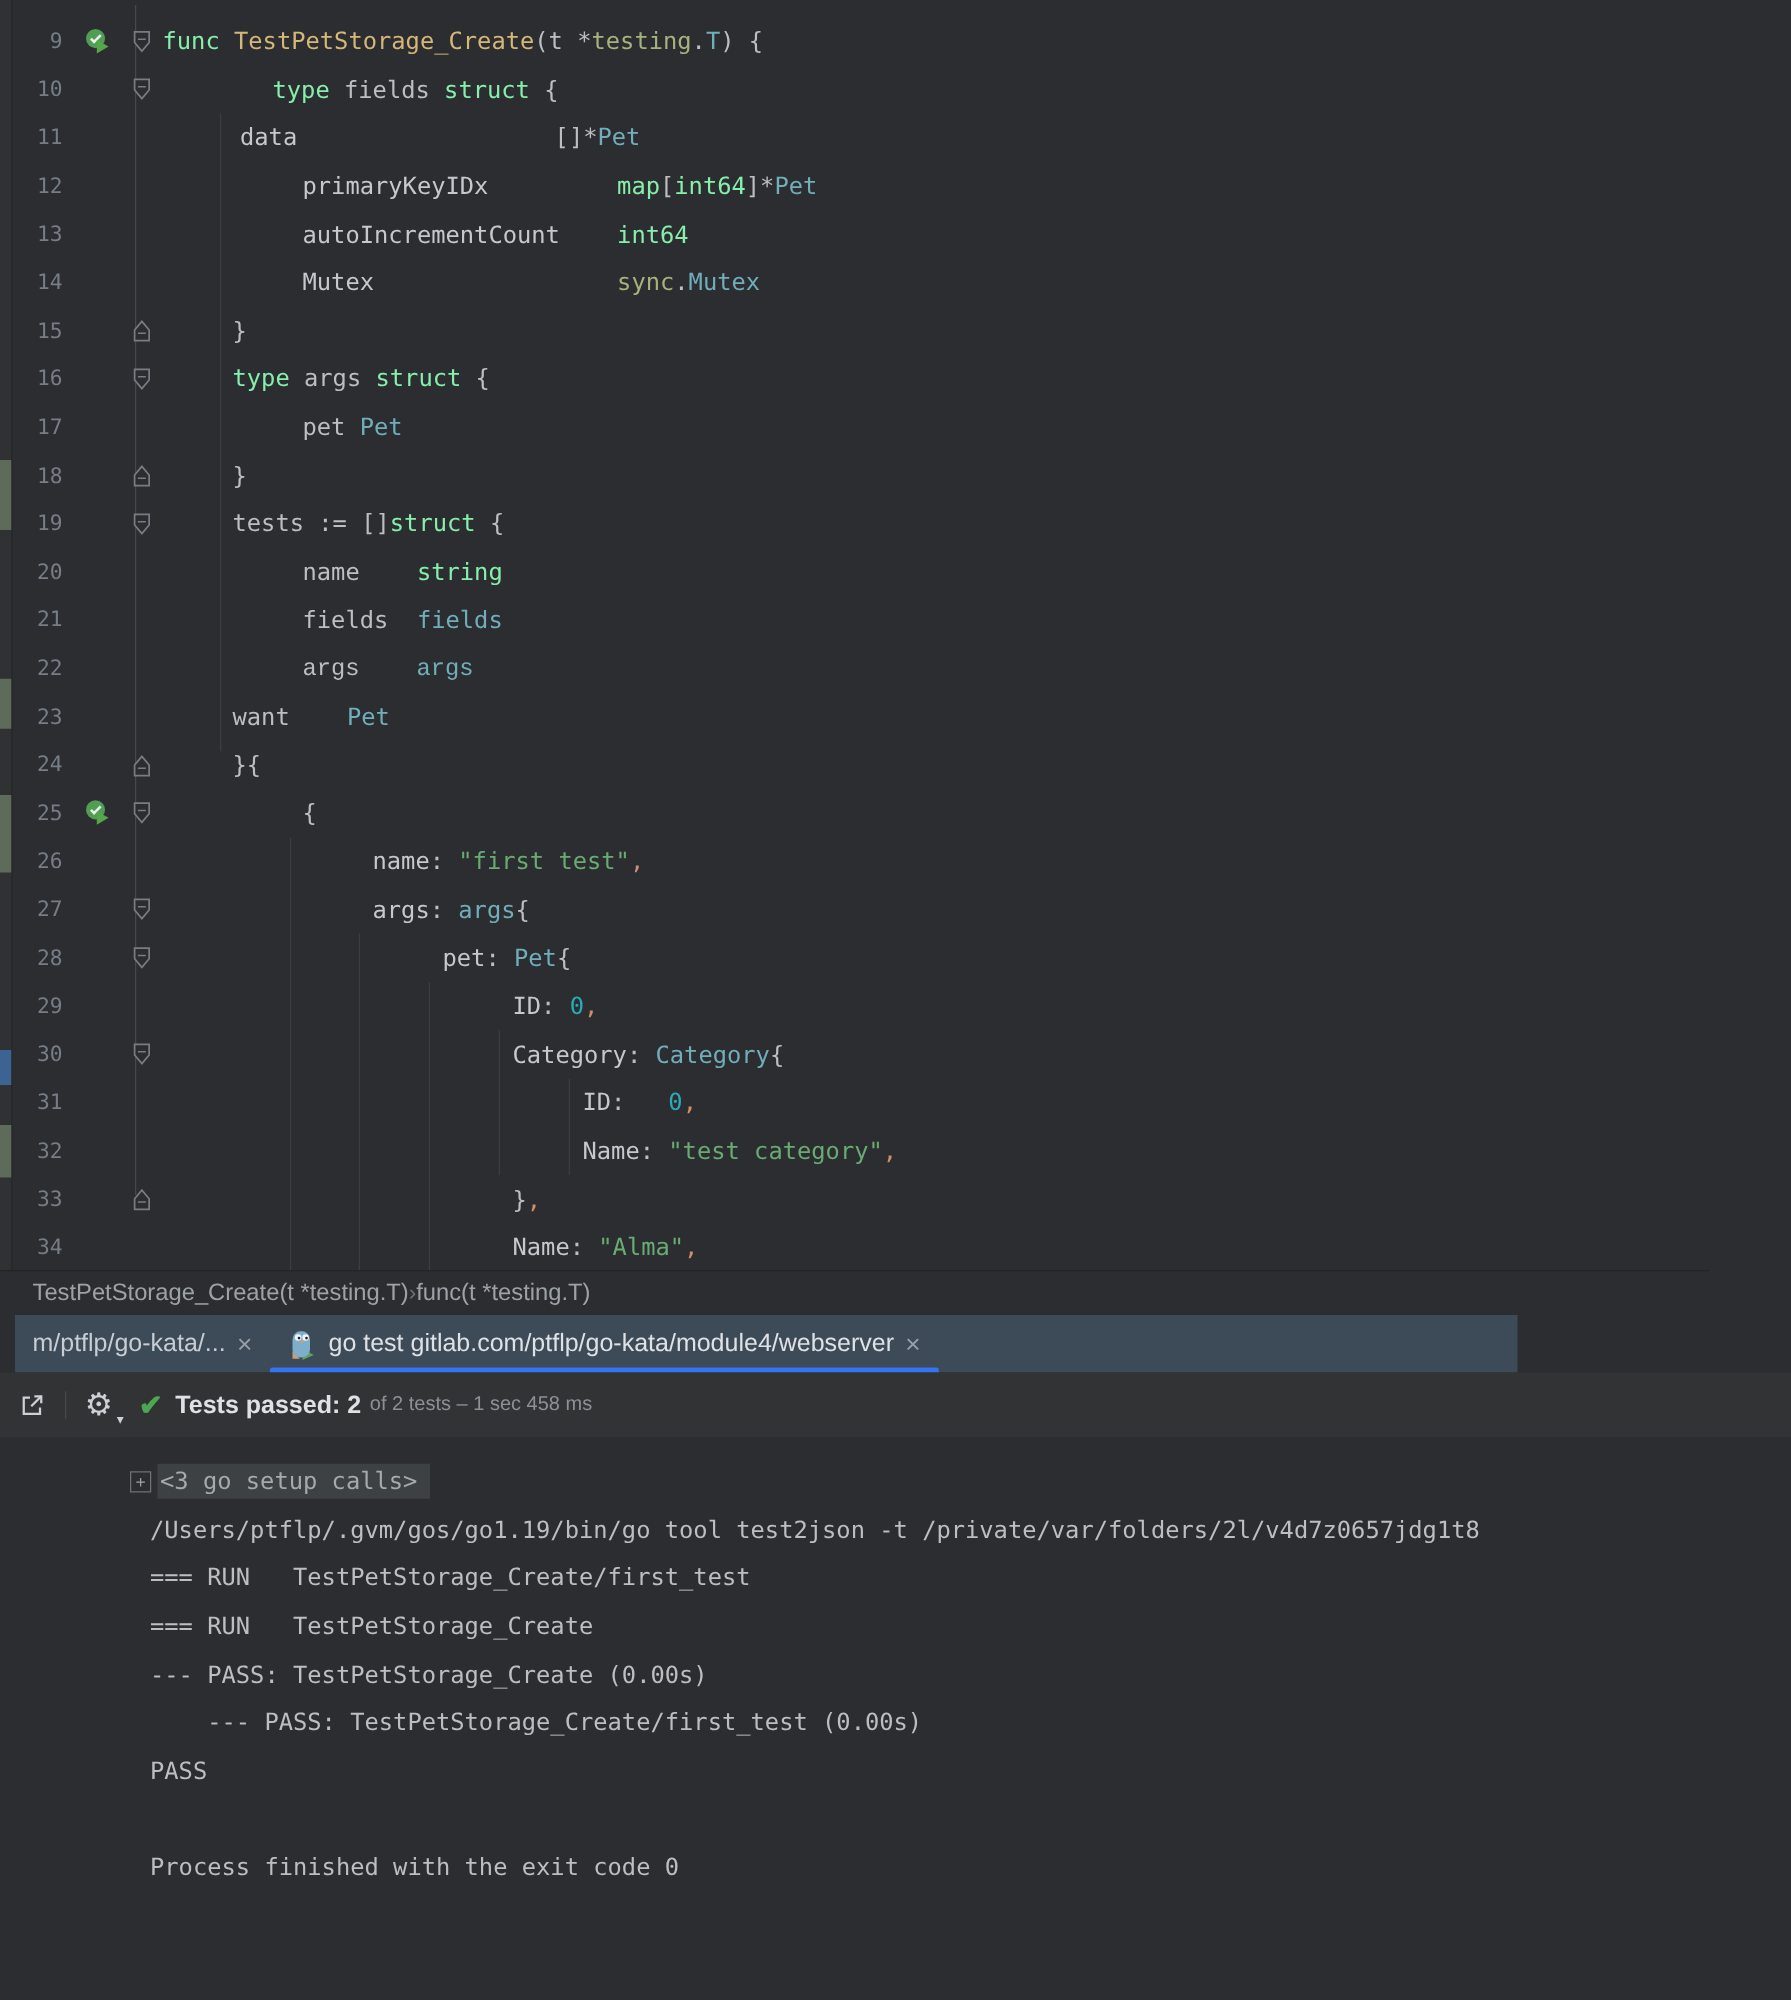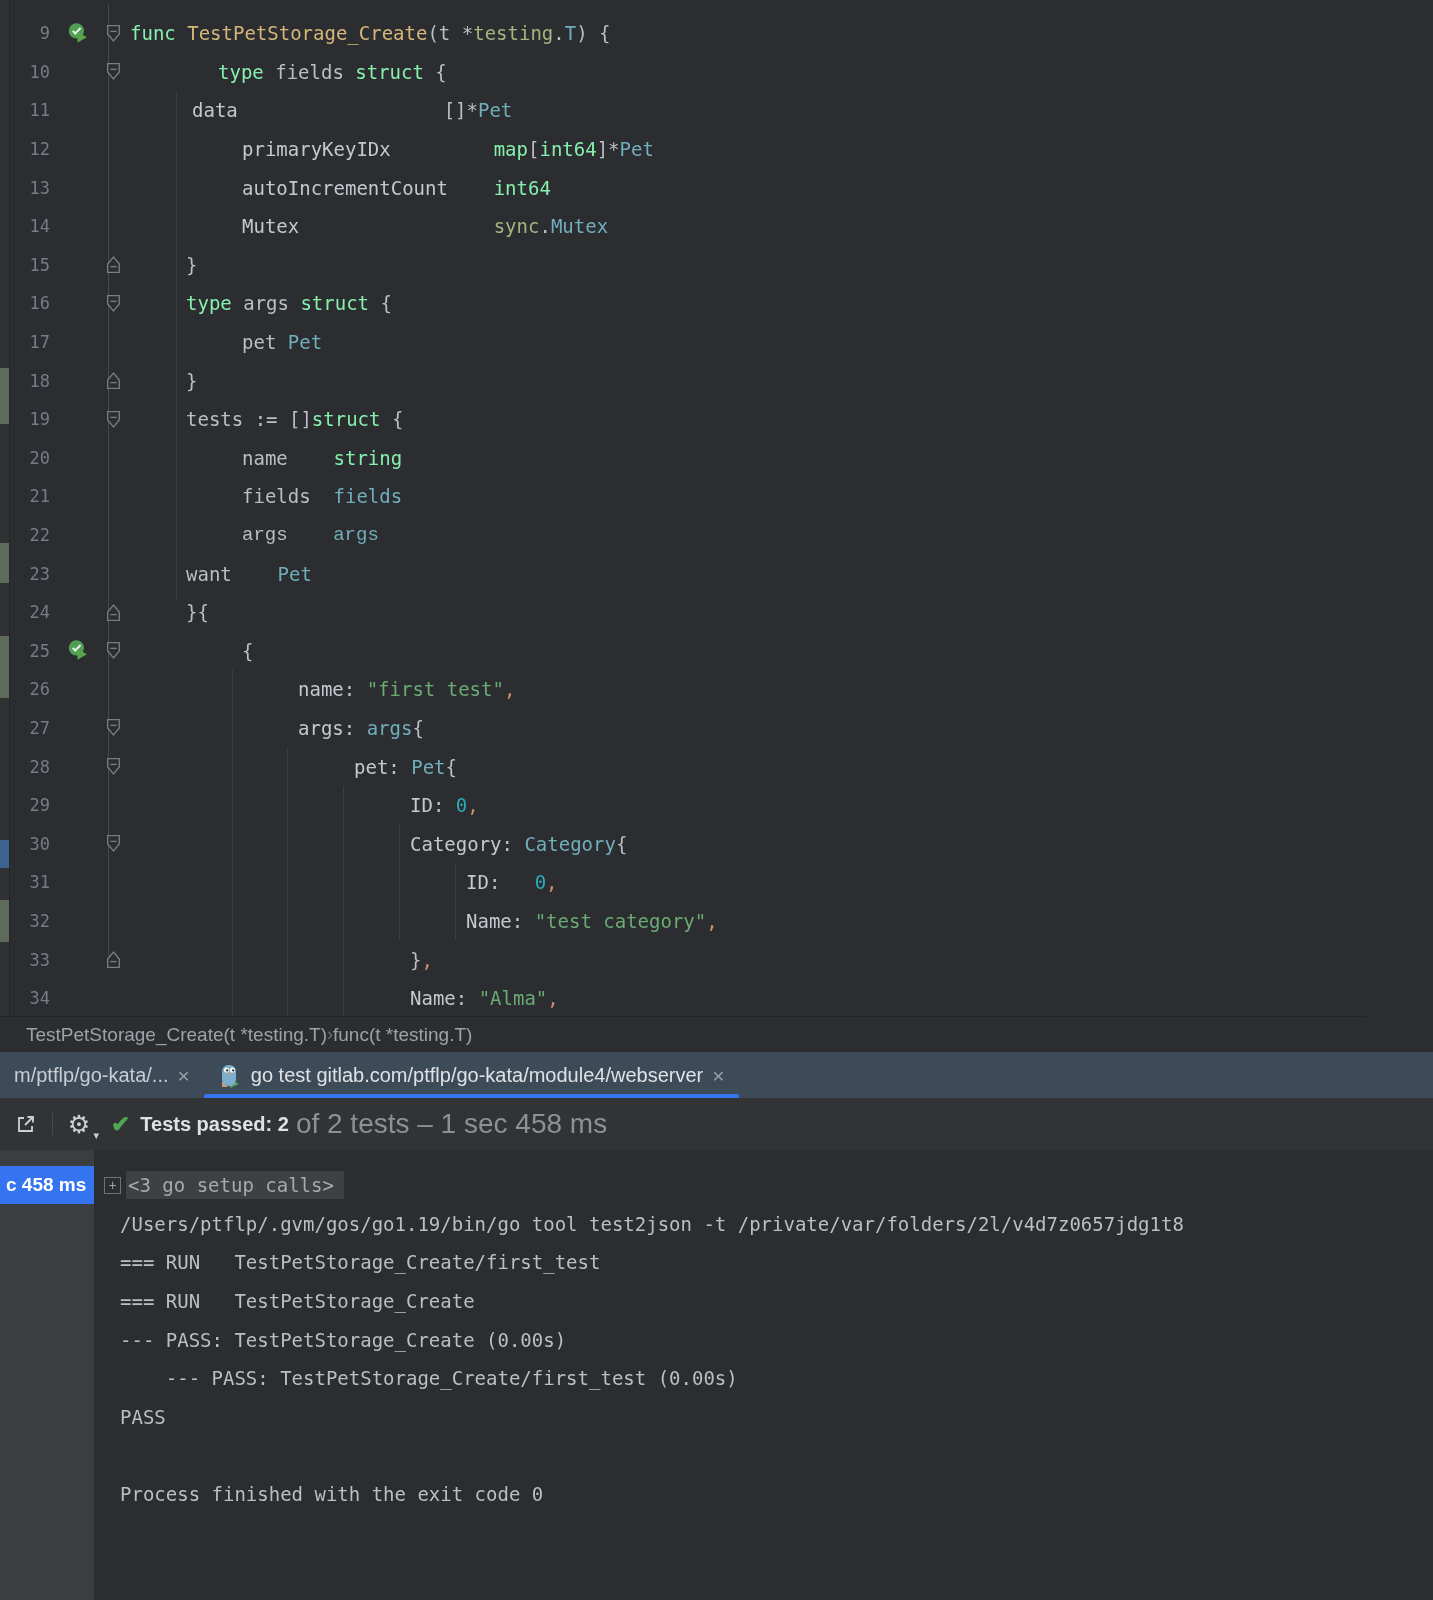--- a/index.html
+++ b/index.html
@@ -19,36 +19,36 @@
   .lfold{width:34px;flex:none;display:flex;align-items:center;justify-content:center;position:relative;z-index:2;}
   .lcode{white-space:pre;font-family:"DejaVu Sans Mono",monospace;font-size:19px;color:#BCBEC4;}
   .tk-kw{color:#86efac}.tk-fn{color:#D5B778}.tk-pkg{color:#A5B37E}.tk-typ{color:#71AEBC}
   .tk-pl{color:#BCBEC4}.tk-fld{color:#C5C8CE}.tk-str{color:#6AAB73}.tk-num{color:#2AACB8}.tk-cm{color:#CF8E6D}
   
   #breadcrumb{position:absolute;left:0;top:1016px;width:1367px;height:36px;background:#2B2D30;
       border-top:1px solid #222426;display:flex;align-items:center;padding-left:26px;box-sizing:border-box;
       font-size:19px;color:#9DA2A8;gap:0;}
   .crumb-sep{color:#6E7176;font-size:18px;}
   
-  #tabrow{position:absolute;left:0;top:1052px;width:1433px;height:46px;background:#3D4B59;display:flex;align-items:stretch;}
+  #tabrow{position:absolute;left:12px;top:1052px;width:1202px;height:46px;background:#3D4B59;display:flex;align-items:stretch;}
   .rtab{display:flex;align-items:center;gap:9px;padding:0 14px;font-size:20px;color:#C9CDD3;position:relative;}
   .rtab .close-x{color:#9AA0A8;font-size:21px;line-height:1;}
   .rtab.active{color:#DFE1E5;}
   .rtab.active::after{content:"";position:absolute;left:0;right:0;bottom:0;height:4px;background:#3574F0;border-radius:2px 2px 0 0;}
   
   #run-toolbar{position:absolute;left:0;top:1098px;width:1433px;height:52px;background:#313335;
       display:flex;align-items:center;padding-left:8px;box-sizing:border-box;}
   .tb-icon{display:flex;align-items:center;justify-content:center;width:36px;height:36px;}
   .tb-divider{width:1px;height:22px;background:#47494D;margin:0 8px;}
   .gear-wrap{position:relative;}
   .gear-glyph{font-size:25px;color:#CED0D6;}
   .gear-chev{position:absolute;right:-2px;bottom:0;font-size:11px;color:#CED0D6;}
   .check-glyph{font-size:23px;color:#4DA653;margin:0 10px 0 14px;font-weight:bold;}
   #status-strong{font-size:20px;color:#DFE1E5;font-weight:600;}
-  #status-muted{font-size:28px;color:#8C9097;margin-left:7px;}
+  #status-muted{font-size:16px;color:#8C9097;margin-left:7px;}
   
   #tree-panel{position:absolute;left:0;top:1150px;width:95px;height:450px;background:#3B3E41;border-right:1px solid #2A2C2E;box-sizing:border-box;}
   #tree-selected{margin-top:16px;height:38px;background:#3574F0;display:flex;align-items:center;
       padding-left:6px;color:#FFFFFF;font-weight:700;font-size:19px;white-space:nowrap;overflow:hidden;}
   #console{position:absolute;left:96px;top:1150px;width:1337px;height:450px;background:#2B2D30;
       padding:16px 0 0 24px;box-sizing:border-box;overflow:hidden;}
   .cline{height:38.6px;display:flex;align-items:center;white-space:pre;
       font-family:"DejaVu Sans Mono",monospace;font-size:19px;color:#BCBEC4;}
   #expander{width:17px;height:17px;border:1px solid #6E7176;color:#9DA0A5;display:flex;align-items:center;justify-content:center;
       font-size:14px;font-family:"Liberation Sans",sans-serif;flex:none;margin-left:-16px;margin-right:5px;box-sizing:border-box;}
@@ -346,23 +346,20 @@
     <span class="tb-divider"></span>
     <span class="tb-icon gear-wrap">
       <span class="gear-glyph">⚙</span>
       <span class="gear-chev">▾</span>
     </span>
     <span class="check-glyph">✔</span>
     <span id="status-strong">Tests passed: 2</span>
     <span id="status-muted">of 2 tests – 1 sec 458 ms</span>
   </div>
 
-  <div id="tree-panel">
-    <div id="tree-selected">c 458 ms</div>
-  </div>
 
   <div id="console">
     <div class="cline">
       <span id="expander">+</span>
       <span id="setup-pill">&lt;3 go setup calls&gt;</span>
     </div>
     <div id="console-rest">
         <div class="cline">/Users/ptflp/.gvm/gos/go1.19/bin/go tool test2json -t /private/var/folders/2l/v4d7z0657jdg1t8</div>
         <div class="cline">=== RUN   TestPetStorage_Create/first_test</div>
         <div class="cline">=== RUN   TestPetStorage_Create</div>

